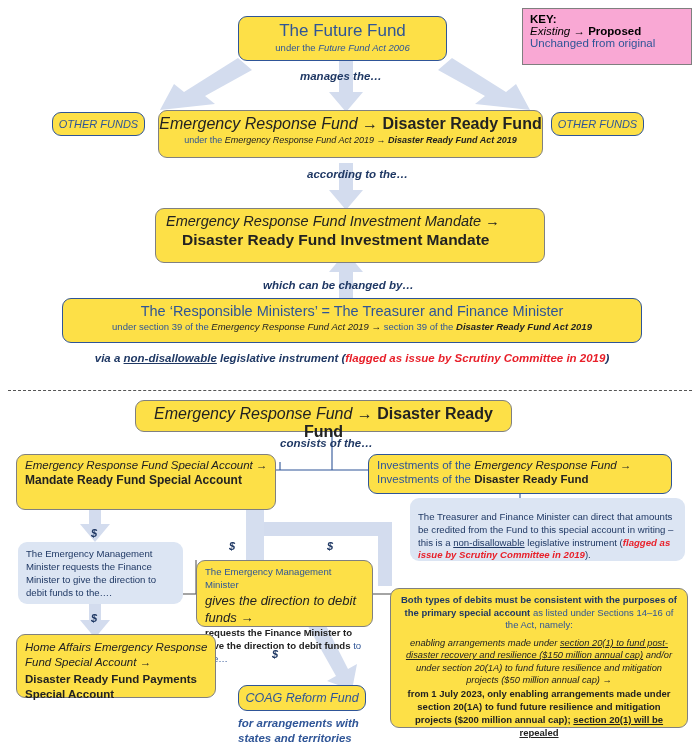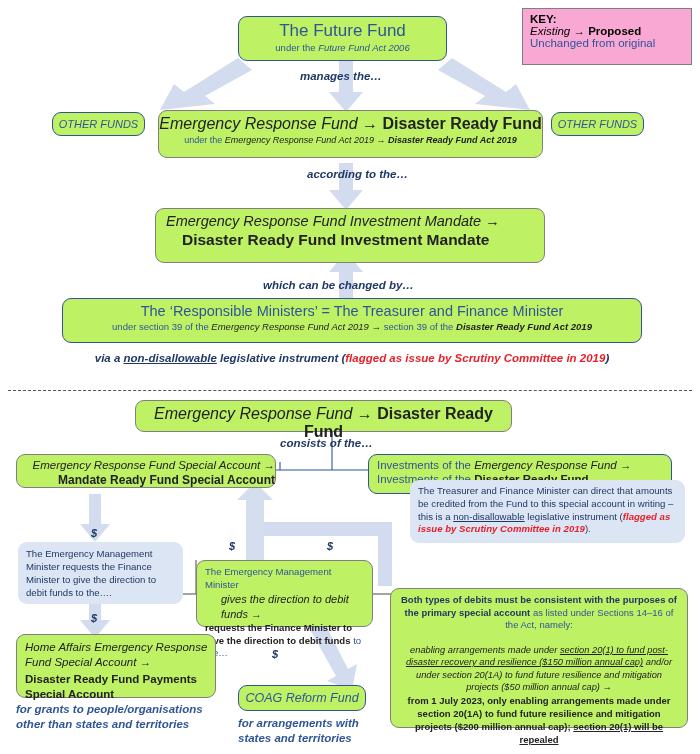--- a/index.html
+++ b/index.html
@@ -1,21 +1,21 @@
 <!DOCTYPE html>
 <html><head>
 <meta charset="utf-8">
 <style>
   html,body{margin:0;padding:0;background:#ffffff;}
   body{width:700px;height:754px;position:relative;overflow:hidden;
        font-family:"Liberation Sans","DejaVu Sans",sans-serif;
        color:#1f3864;-webkit-font-smoothing:antialiased;}
   #canvas{position:absolute;left:0;top:0;width:700px;height:754px;}
   svg.arrows{position:absolute;left:0;top:0;width:700px;height:754px;overflow:visible;}
-  .node{position:absolute;box-sizing:border-box;background:#bef264;}
+  .node{position:absolute;box-sizing:border-box;background:#fde047;}
   .rr{border-radius:9px;}
   .b-grey{border:1.2px solid #808080;}
   .b-blue{border:1.2px solid #2f5597;}
   .dark{color:#222222;}
   .red{color:#e8202a;}
   .it{font-style:italic;}
   .bo{font-weight:bold;}
   .u{text-decoration:underline;}
   .ctr{text-align:center;}
   .lbl{position:absolute;font-style:italic;color:#1f3864;}
@@ -129,73 +129,72 @@
   <div class="divider" style="left:8px;top:390px;width:684px;"></div>
 
   <div class="node rr b-grey" style="left:135px;top:400px;width:377px;height:32px;">
     <div class="ctr" style="font-size:16px;margin-top:4px;">
       <span class="it dark">Emergency Response Fund</span><span class="dark"> → </span><span class="bo dark">Disaster Ready Fund</span>
     </div>
   </div>
 
   <div class="lbl" style="left:280px;top:437px;font-size:11.5px;font-weight:bold;">consists of the…</div>
 
-  <div class="node rr b-grey" style="left:16px;top:454px;width:260px;height:34px;text-align:right;">
+  <div class="node rr b-grey" style="left:16px;top:454px;width:260px;height:56px;">
     <div class="it dark" style="font-size:11.5px;margin:4px 0 0 8px;">Emergency Response Fund Special Account →</div>
     <div class="bo dark" style="font-size:12px;margin:2px 0 0 8px;">Mandate Ready Fund Special Account</div>
   </div>
 
   <div class="node rr b-blue" style="left:368px;top:454px;width:304px;height:40px;">
     <div style="font-size:11.5px;margin:4px 0 0 8px;color:#2f5597;">
       <span>Investments of the </span><span class="it dark">Emergency Response Fund</span><span class="dark"> →</span>
     </div>
     <div style="font-size:11.5px;margin:2px 0 0 8px;color:#2f5597;">
       <span>Investments of the </span><span class="bo dark">Disaster Ready Fund</span>
     </div>
   </div>
 
   <div class="dollar" style="left:516px;top:496px;">$</div>
 
-  <div class="bubble" style="left:410px;top:480px;width:275px;height:63px;padding:5px 8px;font-size:9.6px;line-height:1.33;">
+  <div class="bubble" style="left:410px;top:498px;width:275px;height:63px;padding:13px 8px;font-size:9.6px;line-height:1.33;">
     <span>The Treasurer and Finance Minister can direct that amounts be credited from the Fund to this special account in writing – this is a </span><span class="u">non-disallowable</span><span> legislative instrument (</span><span class="red it bo">flagged as issue by Scrutiny Committee in 2019</span><span>).</span>
   </div>
 
   <div class="dollar" style="left:91px;top:527px;">$</div>
   <div class="dollar" style="left:229px;top:540px;">$</div>
   <div class="dollar" style="left:327px;top:540px;">$</div>
 
   <div class="bubble" style="left:18px;top:542px;width:165px;height:62px;padding:5px 8px;font-size:9.6px;line-height:1.36;">The Emergency Management Minister requests the Finance Minister to give the direction to debit funds to the….</div>
 
   <div class="node rr b-grey" style="left:196px;top:560px;width:177px;height:67px;">
     <div style="font-size:9.6px;margin:5px 16px 0 8px;color:#2f5597;line-height:1.35;">The Emergency Management Minister</div>
-    <div class="it dark" style="font-size:11px;margin-left:24px;line-height:1.35;">gives the direction to debit funds →</div>
+    <div class="it dark" style="font-size:13px;margin-left:8px;line-height:1.35;">gives the direction to debit funds →</div>
     <div style="font-size:9.6px;margin-left:8px;line-height:1.35;">
       <span class="bo dark">requests the Finance Minister to give the direction to debit funds</span><span style="color:#2f5597;"> to the…</span>
     </div>
   </div>
 
   <div class="node rr b-grey" style="left:390px;top:588px;width:298px;height:140px;padding:5px 9px;">
     <div class="ctr" style="font-size:9.5px;line-height:1.33;">
       <span class="bo" style="color:#1f3864;">Both types of debits must be consistent with the purposes of the primary special account</span><span style="color:#2f5597;"> as listed under Sections 14–16 of the Act, namely:</span>
     </div>
-    <div class="ctr it dark" style="font-size:9.3px;line-height:1.33;margin-top:12px;">
+    <div class="ctr it dark" style="font-size:9.3px;line-height:1.33;margin-top:5px;">
       <span>enabling arrangements made under </span><span class="u">section 20(1) to fund post-disaster recovery and resilience ($150 million annual cap)</span><span> and/or under section 20(1A) to fund future resilience and mitigation projects ($50 million annual cap) →</span>
     </div>
     <div class="ctr bo dark" style="font-size:9.5px;line-height:1.36;margin-top:2px;">
       <span>from 1 July 2023, only enabling arrangements made under section 20(1A) to fund future resilience and mitigation projects ($200 million annual cap); </span><span class="u">section 20(1) will be repealed</span>
     </div>
   </div>
 
   <div class="dollar" style="left:91px;top:612px;">$</div>
   <div class="dollar" style="left:272px;top:648px;">$</div>
 
   <div class="node rr b-grey" style="left:16px;top:634px;width:200px;height:64px;">
     <div class="it dark" style="font-size:11.5px;margin:5px 0 0 8px;line-height:1.3;">Home Affairs Emergency Response Fund Special Account →</div>
     <div class="bo dark" style="font-size:11.5px;margin:2px 0 0 8px;line-height:1.3;">Disaster Ready Fund Payments Special Account</div>
   </div>
 
-  <div class="capt" style="left:16px;top:702px;width:210px;font-size:11.5px;line-height:1.32;">for grants to people/organisations other than states and territories</div>
 
   <div class="node rr b-blue ctr" style="left:238px;top:685px;width:128px;height:26px;line-height:24px;font-size:12.5px;color:#2f5597;font-style:italic;">COAG Reform Fund</div>
 
   <div class="capt" style="left:238px;top:716px;width:150px;font-size:11.5px;line-height:1.32;">for arrangements with states and territories</div>
 
 </div>
 
 </body></html>

